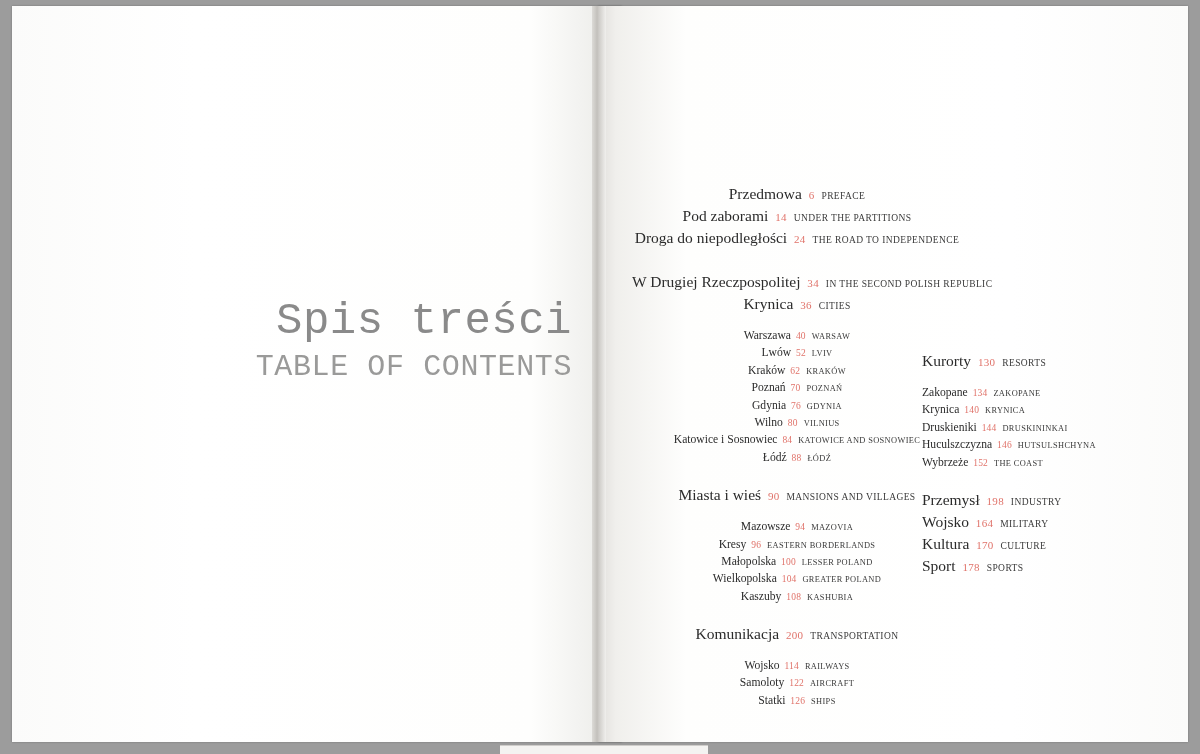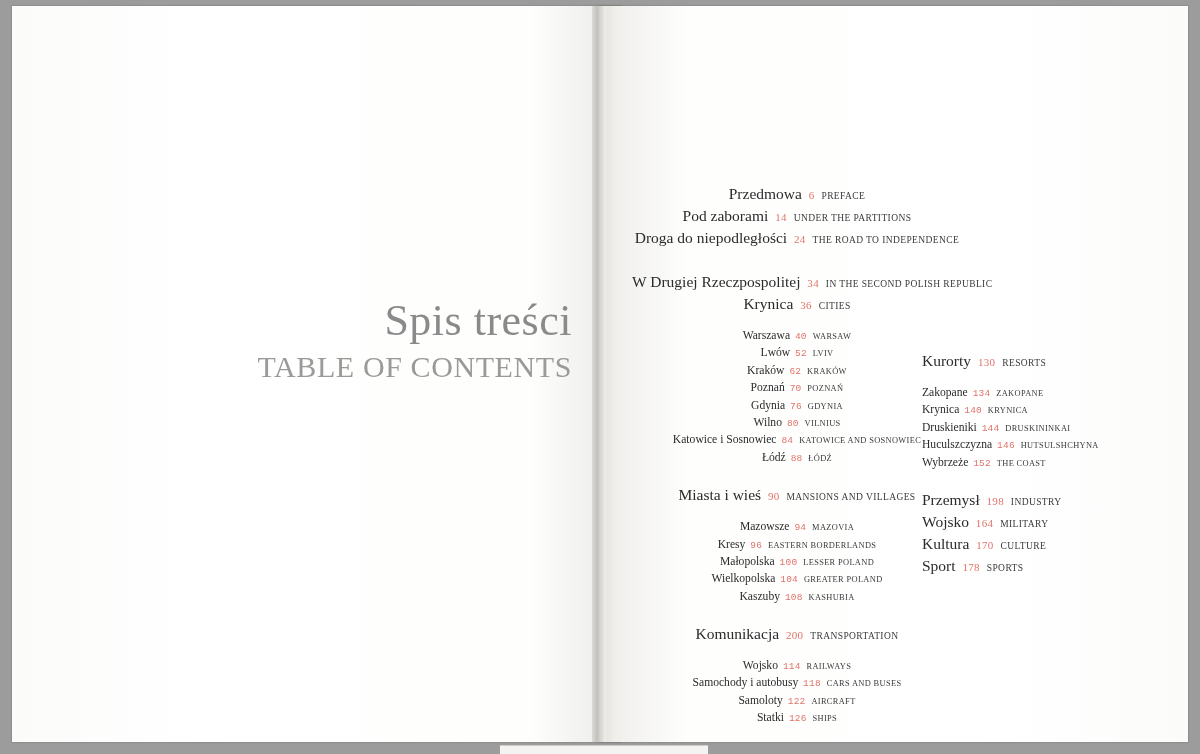--- a/index.html
+++ b/index.html
@@ -24,20 +24,21 @@
     position: absolute;
     top: 6px;
     height: 736px;
     background: #fdfdfc;
   }
   .page-left {
     left: 12px;
     width: 610px;
     background: linear-gradient(to right, #fbfbfa 0%, #ffffff 30%, #fefefd 85%, #ededea 97%, #dcdad6 100%);
     box-shadow: 0 0 2px rgba(0,0,0,0.25);
+    font-family: Liberation Mono, monospace;
   }
   .page-right {
     left: 598px;
     width: 590px;
     background: linear-gradient(to left, #fbfbfa 0%, #ffffff 30%, #fefefd 85%, #f0efec 97%, #e0dedb 100%);
     box-shadow: 0 0 2px rgba(0,0,0,0.25);
   }
   .gutter {
     position: absolute;
     left: 592px;
@@ -114,21 +115,20 @@
     font-size: 11.6px;
     color: #2b2b2b;
     line-height: 1.5;
     white-space: nowrap;
   }
   .minor .pg {
     font-size: 9.5px;
     color: #e0736a;
     margin-left: 2px;
     letter-spacing: .2px;
-    font-family: Liberation Mono, monospace;
   }
   .minor .en {
     font-size: 8.4px;
     color: #3a3a3a;
     letter-spacing: .35px;
     margin-left: 3px;
   }
 
   .gap-sm { height: 12px; }
   .gap-md { height: 18px; }
@@ -173,21 +173,20 @@
       <div class="gap-sm"></div>
       <div class="entry minor"><span class="pl">Mazowsze</span> <span class="pg">94</span> <span class="en en-caps">MAZOVIA</span></div>
       <div class="entry minor"><span class="pl">Kresy</span> <span class="pg">96</span> <span class="en en-caps">EASTERN BORDERLANDS</span></div>
       <div class="entry minor"><span class="pl">Małopolska</span> <span class="pg">100</span> <span class="en en-caps">LESSER POLAND</span></div>
       <div class="entry minor"><span class="pl">Wielkopolska</span> <span class="pg">104</span> <span class="en en-caps">GREATER POLAND</span></div>
       <div class="entry minor"><span class="pl">Kaszuby</span> <span class="pg">108</span> <span class="en en-caps">KASHUBIA</span></div>
       <div class="gap-md"></div>
       <div class="entry major"><span class="pl">Komunikacja</span> <span class="pg">200</span> <span class="en en-caps">TRANSPORTATION</span></div>
       <div class="gap-sm"></div>
       <div class="entry minor"><span class="pl">Wojsko</span> <span class="pg">114</span> <span class="en en-caps">RAILWAYS</span></div>
-      <div class="entry minor"><span class="pl">Samochody i autobusy</span> <span class="pg">118</span> <span class="en en-caps">CARS AND BUSES</span></div>
       <div class="entry minor"><span class="pl">Samoloty</span> <span class="pg">122</span> <span class="en en-caps">AIRCRAFT</span></div>
       <div class="entry minor"><span class="pl">Statki</span> <span class="pg">126</span> <span class="en en-caps">SHIPS</span></div>
     </div>
   <div class="col col-b" id="col-b">
       <div class="entry major"><span class="pl">Kurorty</span> <span class="pg">130</span> <span class="en en-caps">RESORTS</span></div>
       <div class="gap-sm"></div>
       <div class="entry minor"><span class="pl">Zakopane</span> <span class="pg">134</span> <span class="en en-caps">ZAKOPANE</span></div>
       <div class="entry minor"><span class="pl">Krynica</span> <span class="pg">140</span> <span class="en en-caps">KRYNICA</span></div>
       <div class="entry minor"><span class="pl">Druskieniki</span> <span class="pg">144</span> <span class="en en-caps">DRUSKININKAI</span></div>
       <div class="entry minor"><span class="pl">Huculszczyzna</span> <span class="pg">146</span> <span class="en en-caps">HUTSULSHCHYNA</span></div>

